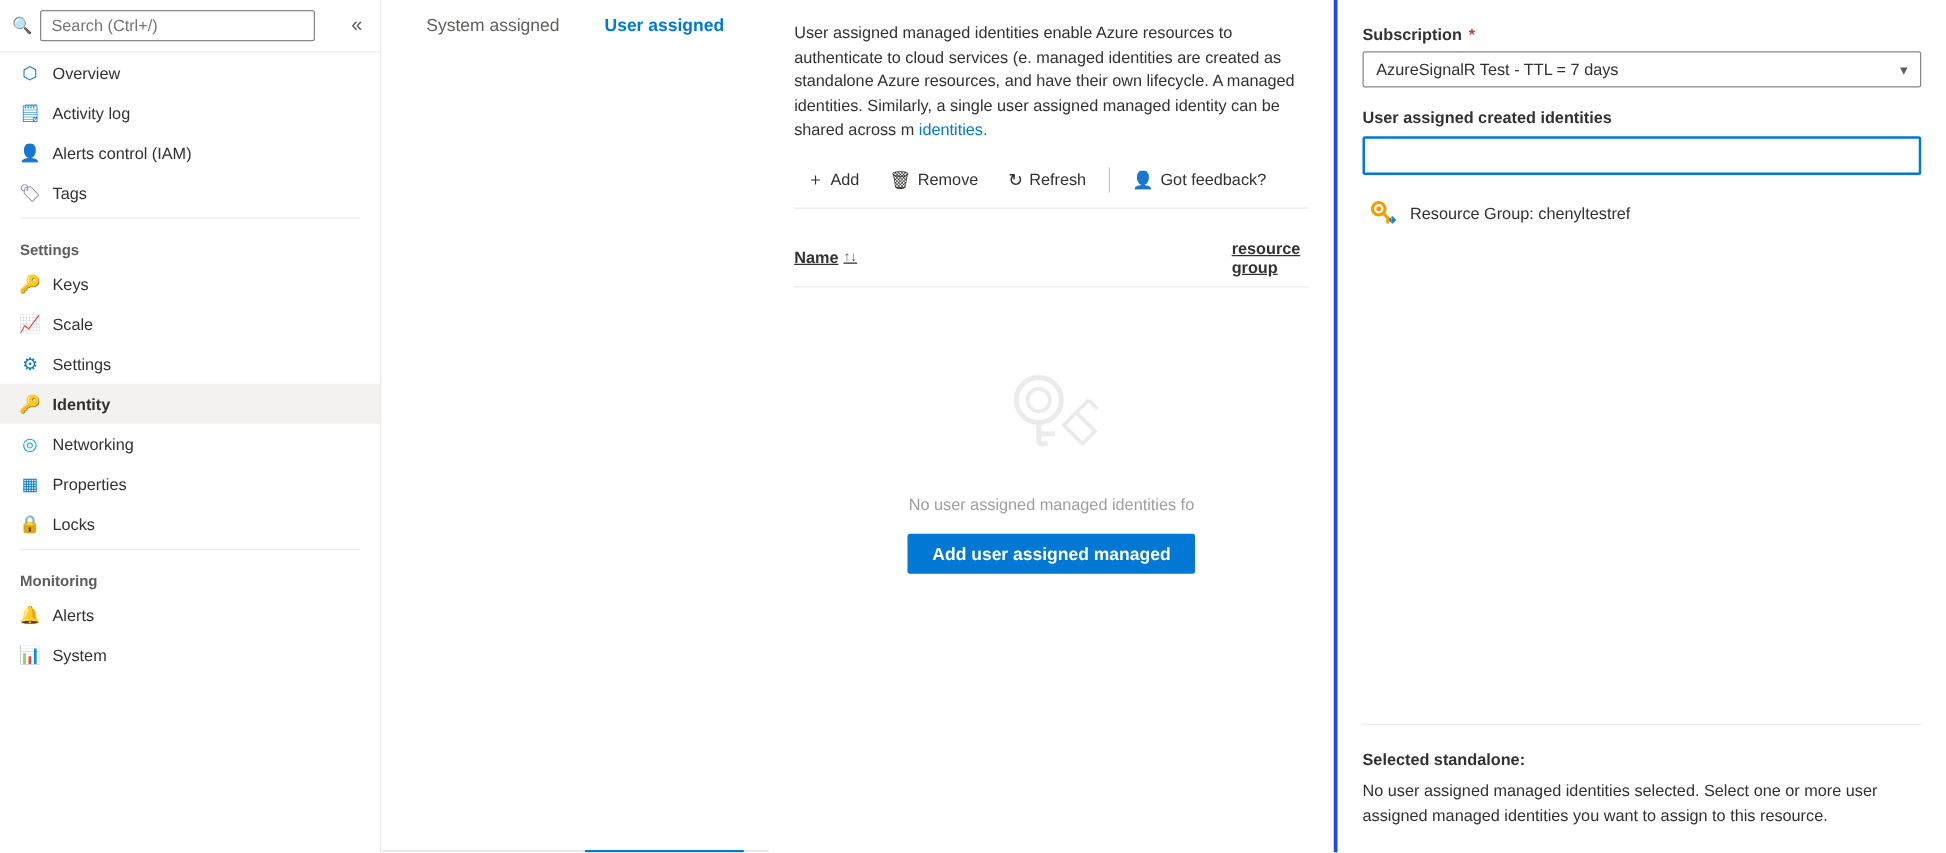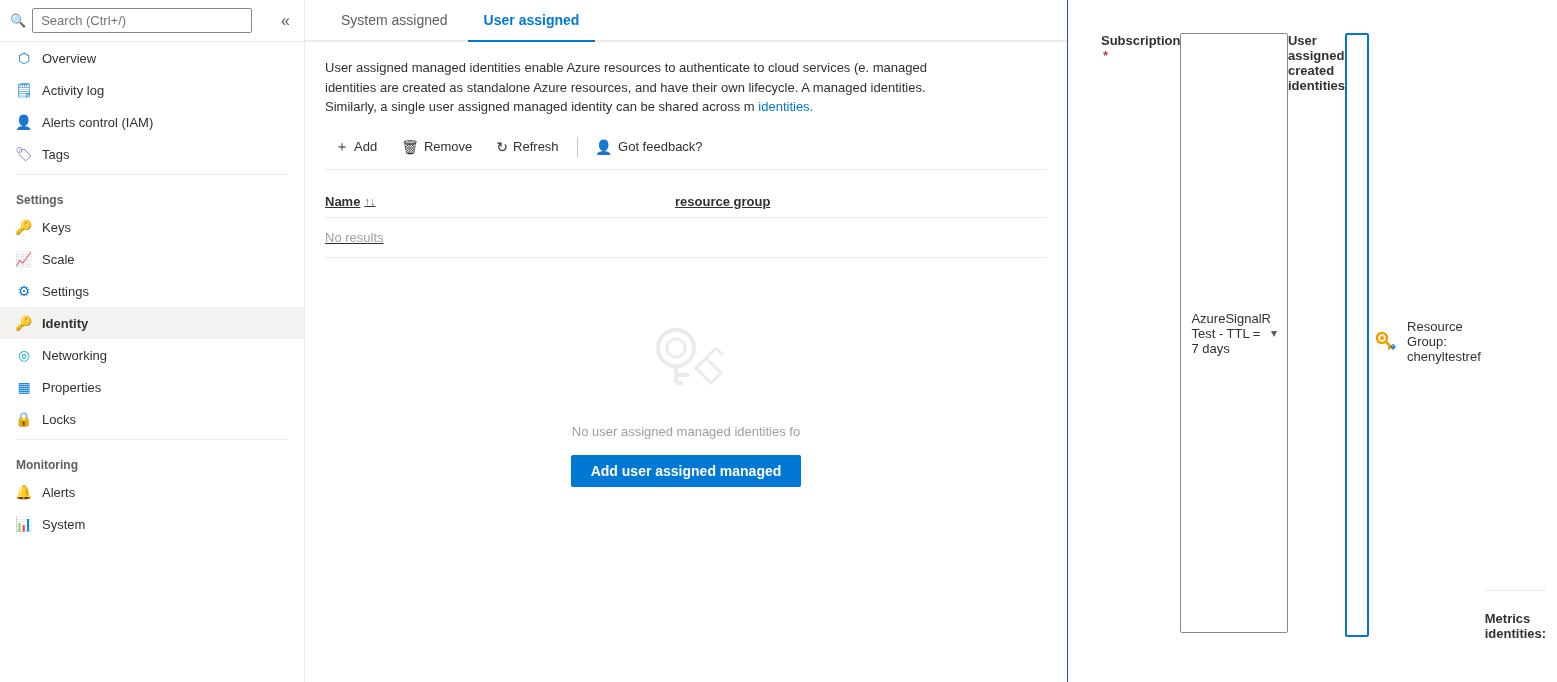--- a/index.html
+++ b/index.html
@@ -61,21 +61,21 @@
     .section-divider {
       border: none;
       border-top: 1px solid #edebe9;
       margin: 4px 16px;
     }
 
     
     .main-content {
       flex: 1;
       display: flex;
-      flex-direction: column;
+      flex-direction: row;
       overflow: hidden;
     }
 
     .tabs-row {
       display: flex;
       border-bottom: 2px solid #edebe9;
       padding: 0 20px;
       gap: 4px;
     }
     .tab {
@@ -175,24 +175,24 @@
       font-size: 14px;
       font-weight: 600;
       cursor: pointer;
       border-radius: 2px;
     }
 
     
     .right-panel {
       width: 490px;
       min-width: 490px;
-      border-left: 1px solid #1d4ed8;
-      padding: 33px;
-      display: flex;
-      flex-direction: row;
+      border-left: 3px solid #1d4ed8;
+      padding: 20px;
+      display: flex;
+      flex-direction: column;
       overflow-y: auto;
       background: #fff;
     }
     .panel-field-label {
       font-size: 13px;
       font-weight: 600;
       color: #323130;
       margin-bottom: 6px;
     }
     .required-star { color: #d13438; margin-left: 2px; }
@@ -395,23 +395,20 @@
     <div class="table-container">
       <div class="table-header">
         <div class="col-name">
           <span>Name</span>
           <span class="sort-icon">↑↓</span>
         </div>
         <div class="col-rg">
           <span>resource group</span>
         </div>
       </div>
-      <div class="no-results">
-        <span>No results</span>
-      </div>
     </div>
 
     <div class="empty-state">
 
       <svg class="empty-icon" viewBox="0 0 90 90" fill="none" xmlns="http://www.w3.org/2000/svg">
         <g opacity="0.4">
           <circle cx="35" cy="30" r="18" stroke="#8a8886" stroke-width="4" fill="none"></circle>
           <circle cx="35" cy="30" r="9" stroke="#8a8886" stroke-width="3" fill="none"></circle>
           <line x1="35" y1="48" x2="35" y2="65" stroke="#8a8886" stroke-width="4"></line>
           <line x1="35" y1="57" x2="48" y2="57" stroke="#8a8886" stroke-width="4"></line>
@@ -454,15 +451,16 @@
         <line x1="18" y1="18" x2="20" y2="16" stroke="#f59d00" stroke-width="2" stroke-linecap="round"></line>
 
         <polygon points="20,15 23,18 20,21 17,18" fill="#0078d4" opacity="0.9"></polygon>
         <text x="19.5" y="19" font-size="5" fill="white" text-anchor="middle">↑</text>
       </svg>
     </span>
     <span class="identity-name">Resource Group: chenyltestref</span>
   </div>
 
   <div class="selected-section">
-    <div class="selected-label">Metrics identities:</div>
+    <div class="selected-label">Selected standalone:</div>
+    <div class="selected-text">No user assigned managed identities selected. Select one or more user assigned managed identities you want to assign to this resource.</div>
   </div>
 </div>
 
 </body></html>

